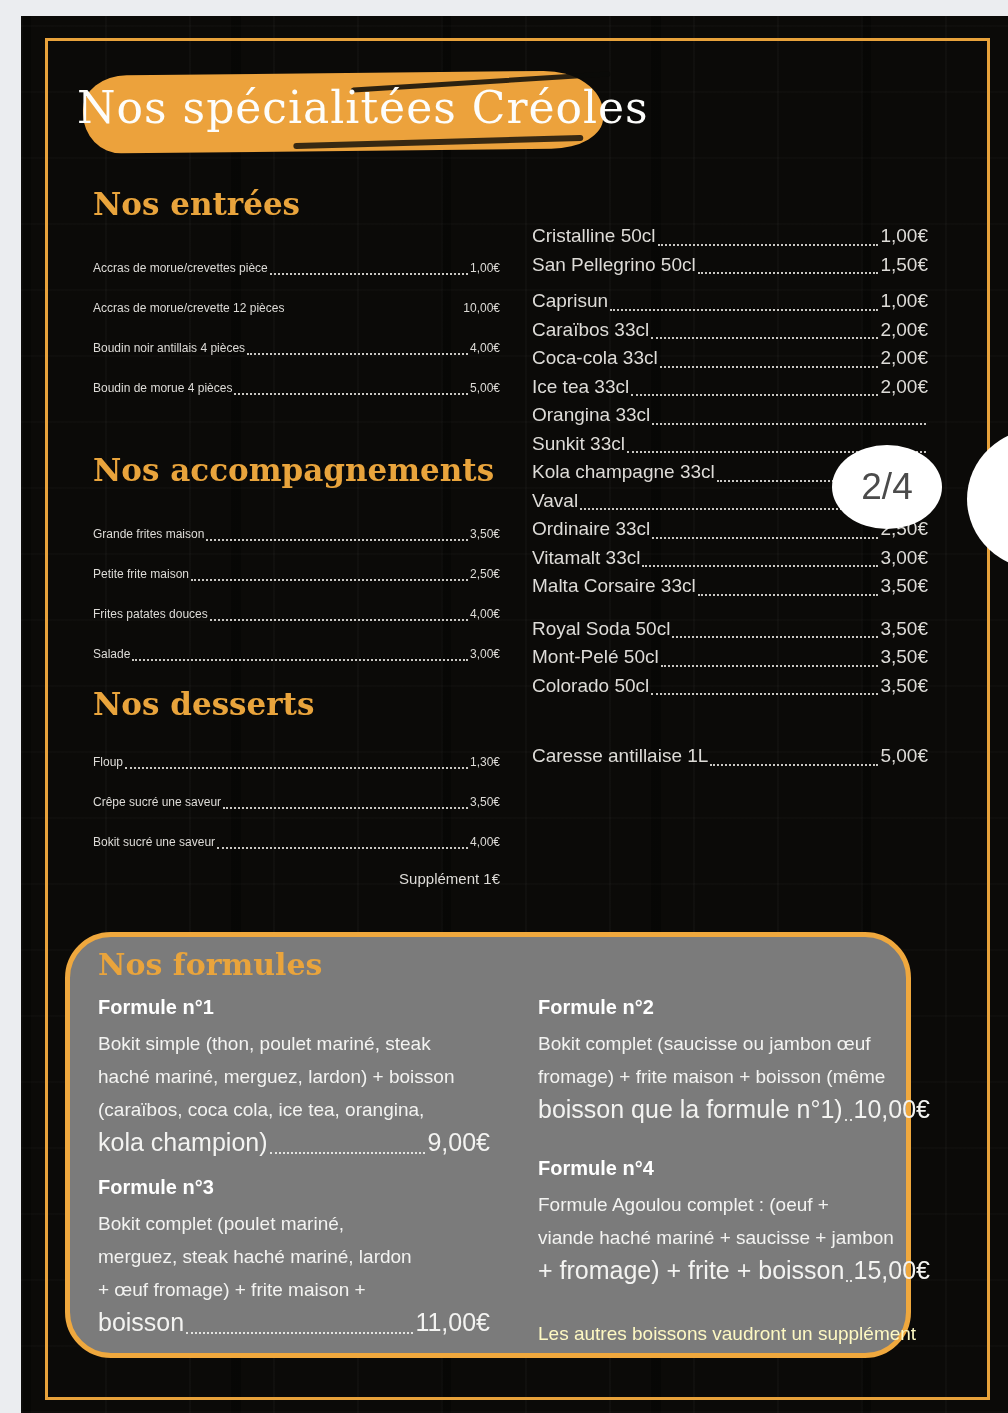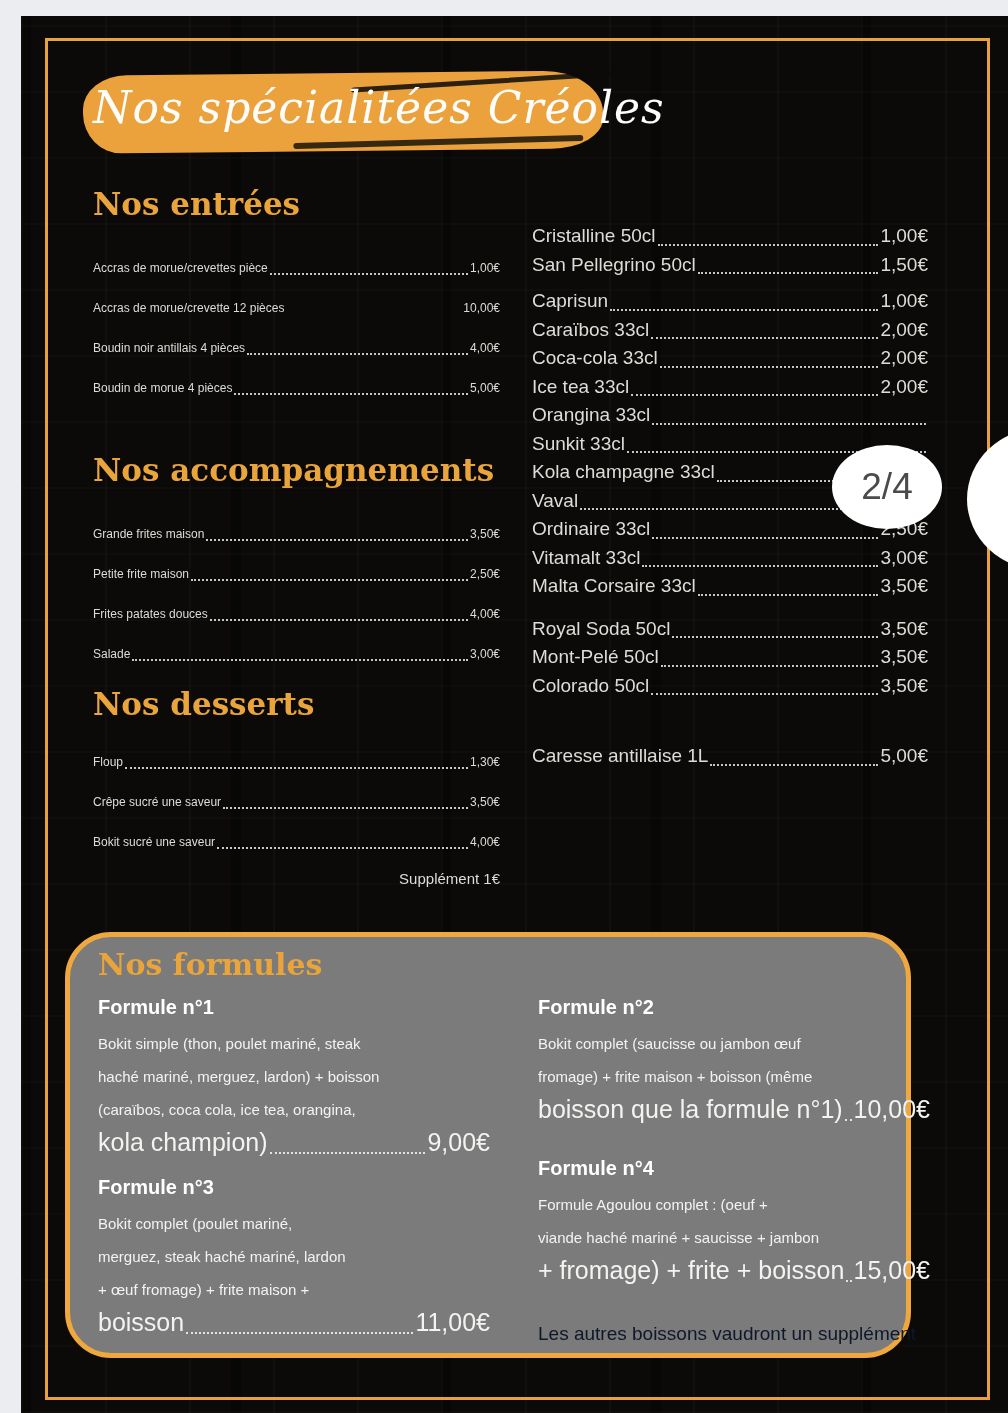--- a/index.html
+++ b/index.html
@@ -35,23 +35,23 @@
   }
   .title-highlight::before{ 
     content:"";position:absolute;right:-8px;top:8px;width:260px;height:5px;
     background:rgba(10,10,8,0.85);transform:rotate(-3deg);border-radius:3px;
   }
   .title-highlight::after{ 
     content:"";position:absolute;left:210px;bottom:5px;width:290px;height:6px;
     background:rgba(10,10,8,0.8);transform:rotate(-1deg);border-radius:3px;
   }
   .page-title{
-    position:absolute;left:72px;top:66px;margin:0;
+    position:absolute;left:56px;top:66px;margin:0;
     font-family:"DejaVu Serif", serif;font-weight:500;
-    font-size:44px;letter-spacing:1px;color:#fdfdfb;white-space:nowrap;font-style:italic;
+    font-size:44px;letter-spacing:1px;color:#fdfdfb;white-space:nowrap;
   }
 
   
   .sec-h{
     font-family:"DejaVu Serif", serif;font-weight:700;
     font-size:31px;line-height:36px;color:#e9a43c;margin:0;white-space:nowrap;
   }
 
   
   .col-left{position:absolute;left:72px;top:170px;width:407px;}
@@ -85,26 +85,26 @@
   }
   .formules-h{
     position:absolute;left:28px;top:10px;
     font-family:"DejaVu Serif", serif;font-weight:700;
     font-size:30px;color:#e9a43c;margin:0;white-space:nowrap;
   }
   .fcol-left{position:absolute;left:28px;top:56px;width:392px;}
   .fcol-right{position:absolute;left:468px;top:56px;width:392px;}
   .formule{color:#f3f3f1;}
   .formule .f-title{font-size:20px;font-weight:700;color:#ffffff;line-height:28px;margin-bottom:6px;}
-  .formule .f-line{font-size:15px;line-height:33px;white-space:nowrap;}
+  .formule .f-line{font-size:19px;line-height:33px;white-space:nowrap;}
   .formule .mrow{font-size:25px;line-height:33px;color:#f3f3f1;}
   .formule .mrow .leader{border-bottom-color:#e3e3e1;}
   .fgap{margin-top:14px;}
   .fgap-r{margin-top:28px;}
-  .f-note{font-size:19px;color:#0f172a;margin-top:36px;white-space:nowrap;}
+  .f-note{font-size:19px;color:#fef9c3;margin-top:36px;white-space:nowrap;}
 
   
   .page-badge{
     position:absolute;left:811px;top:429px;width:110px;height:84px;
     background:#ffffff;border-radius:50%;
     display:flex;align-items:center;justify-content:center;
   }
   .page-badge span{font-size:37px;color:#4b4b4b;font-family:"Liberation Sans",sans-serif;}
   .next-circle{
     position:absolute;left:946px;top:412px;width:150px;height:142px;

